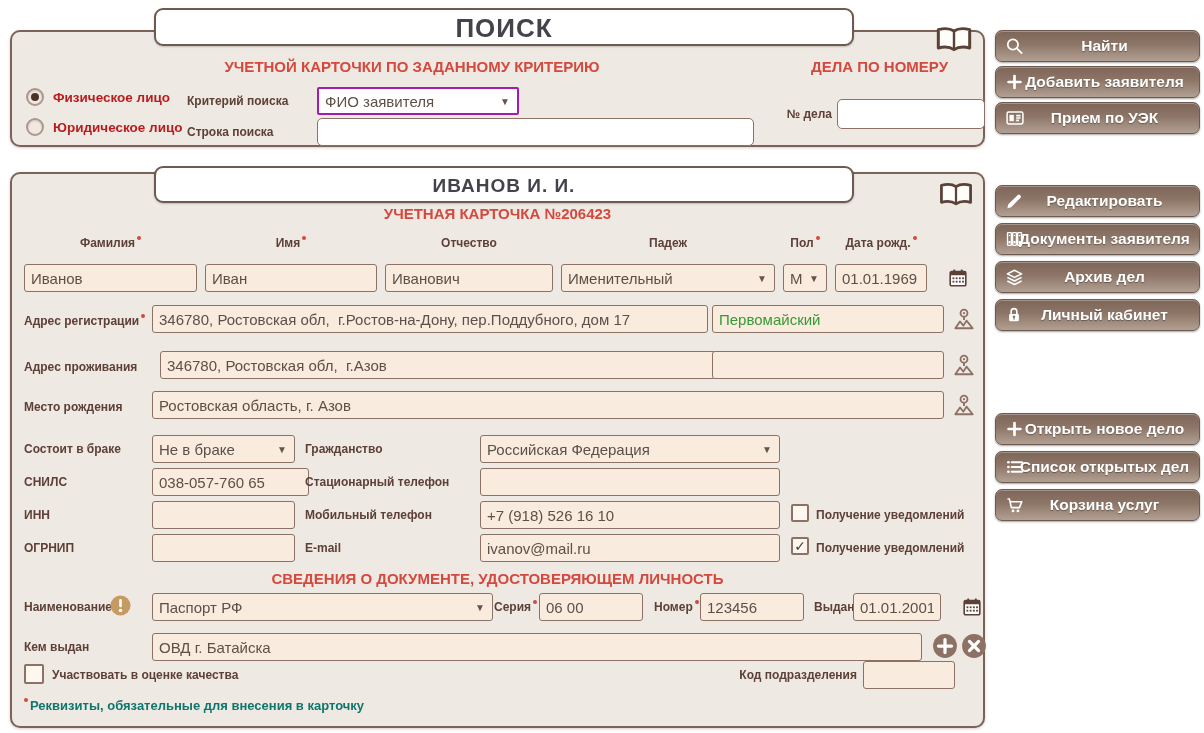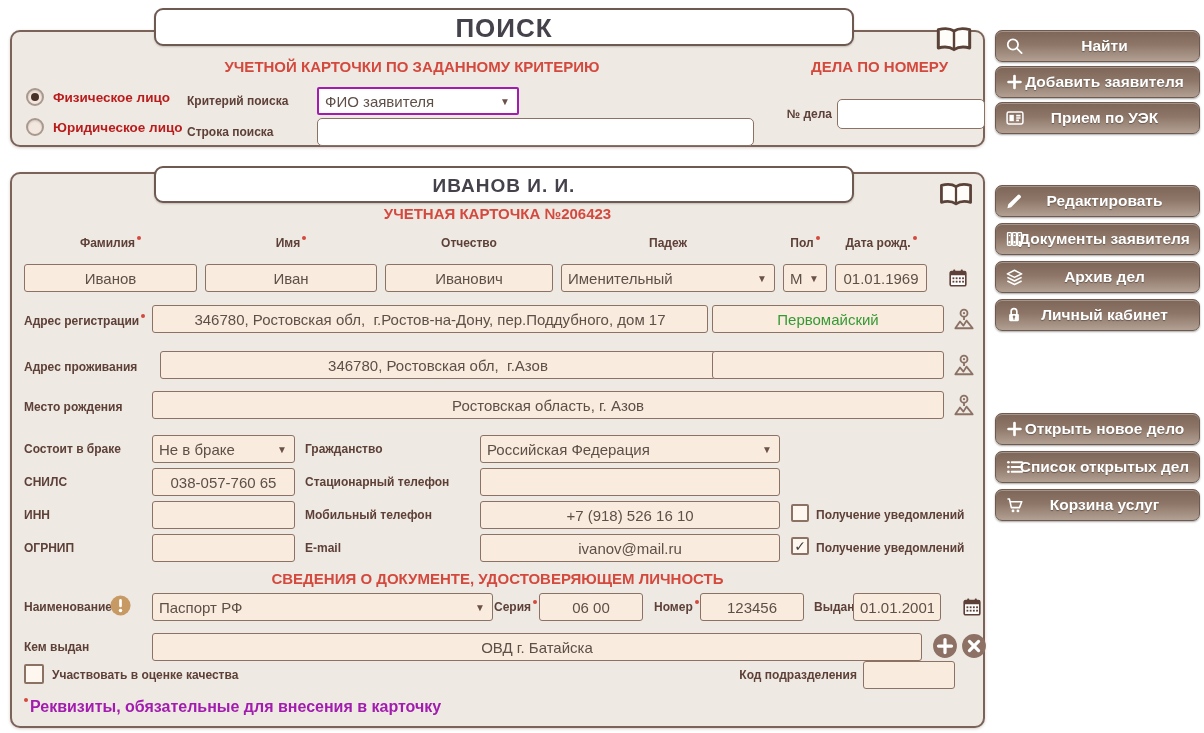--- a/index.html
+++ b/index.html
@@ -18,21 +18,20 @@
     box-shadow:0 1px 2px rgba(0,0,0,.2); z-index:3;
   }
   .red-h { position:absolute; color:#D4493E; font-weight:bold; font-size:15px; text-align:center; }
   .lbl { position:absolute; color:#5D4037; font-weight:bold; font-size:12px; white-space:nowrap; }
   .req::after { content:""; display:inline-block; width:4px; height:4px; background:#D4493E;
     border-radius:50%; vertical-align:top; margin:0 0 0 2px; }
   .inp {
     position:absolute; height:28px; background:#FAEBDF; border:1.5px solid #8C7265;
     border-radius:3px; color:#5E4F47; font-size:15px; padding:0 6px;
     font-family:"Liberation Sans","DejaVu Sans",sans-serif;
-    text-align:center;
   }
   .inp.white { background:#fff; border-radius:5px; }
   .inp.green { color:#349A34; }
   .sel {
     position:absolute; height:28px; background:#FAEBDF; border:1.5px solid #8C7265;
     border-radius:3px; color:#5E4F47; font-size:15px; padding:0 22px 0 6px;
     display:flex; align-items:center; cursor:pointer; white-space:nowrap; overflow:hidden;
   }
   .sel::after { content:"▼"; position:absolute; right:7px; top:50%; transform:translateY(-50%);
     font-size:10px; color:#6B5248; }
@@ -54,21 +53,21 @@
     box-shadow:inset 0 1px 0 rgba(255,255,255,.3), 0 1px 2px rgba(0,0,0,.35);
     color:#fff; font-weight:bold; font-size:15.5px; text-shadow:0 1px 1px rgba(0,0,0,.35);
     font-family:"Liberation Sans","DejaVu Sans",sans-serif;
   }
   .side-btn .side-ic { position:absolute; left:9px; top:50%; transform:translateY(-50%); display:flex; }
   .side-btn .side-lbl { display:block; width:100%; text-align:center; padding-left:14px; }
   .icon-btn { position:absolute; background:none; border:none; padding:0; cursor:pointer; display:flex; }
   .book { position:absolute; z-index:4; }
   .datewrap { position:absolute; display:flex; align-items:center; gap:20px; }
   .datewrap .inp { position:static; }
-  .footnote { position:absolute; color:#a21caf; font-weight:bold; font-size:16px; }
+  .footnote { position:absolute; color:#0f766e; font-weight:bold; font-size:13px; }
   .footnote::before { content:""; display:inline-block; width:4px; height:4px; background:#D4493E;
     border-radius:50%; vertical-align:top; margin-right:2px; }
 </style>
 </head>
 <body>
 
 <div class="page">
 
   <section class="panel" style="left:10px;top:30px;width:975px;height:117px;">
     <div class="title-plate" style="left:142px;top:-24px;width:700px;height:38px;line-height:36px;font-size:26px;">
@@ -192,21 +191,21 @@
     <div class="lbl" style="left:12px;top:268px;">Состоит в браке</div>
     <div class="sel" style="left:140px;top:261px;width:143px;">
       <span>Не в браке</span>
     </div>
     <div class="lbl" style="left:293px;top:268px;">Гражданство</div>
     <div class="sel" style="left:468px;top:261px;width:300px;">
       <span>Российская Федерация</span>
     </div>
 
     <div class="lbl" style="left:12px;top:301px;">СНИЛС</div>
-    <input class="inp" style="left: 140px; top: 294px; width: 143px;" value="038-057-760 65">
+    <input class="inp" style="left: 140px; top: 294px; width: 157px;" value="038-057-760 65">
     <div class="lbl" style="left:293px;top:301px;">Стационарный телефон</div>
     <input class="inp" style="left: 468px; top: 294px; width: 300px;" value="">
 
     <div class="lbl" style="left:12px;top:334px;">ИНН</div>
     <input class="inp" style="left: 140px; top: 327px; width: 143px;" value="">
     <div class="lbl" style="left:293px;top:334px;">Мобильный телефон</div>
     <input class="inp" style="left: 468px; top: 327px; width: 300px;" value="+7 (918) 526 16 10">
     <span class="cb" style="left:779px;top:330px;"></span>
     <div class="lbl" style="left:804px;top:334px;">Получение уведомлений</div>
 

